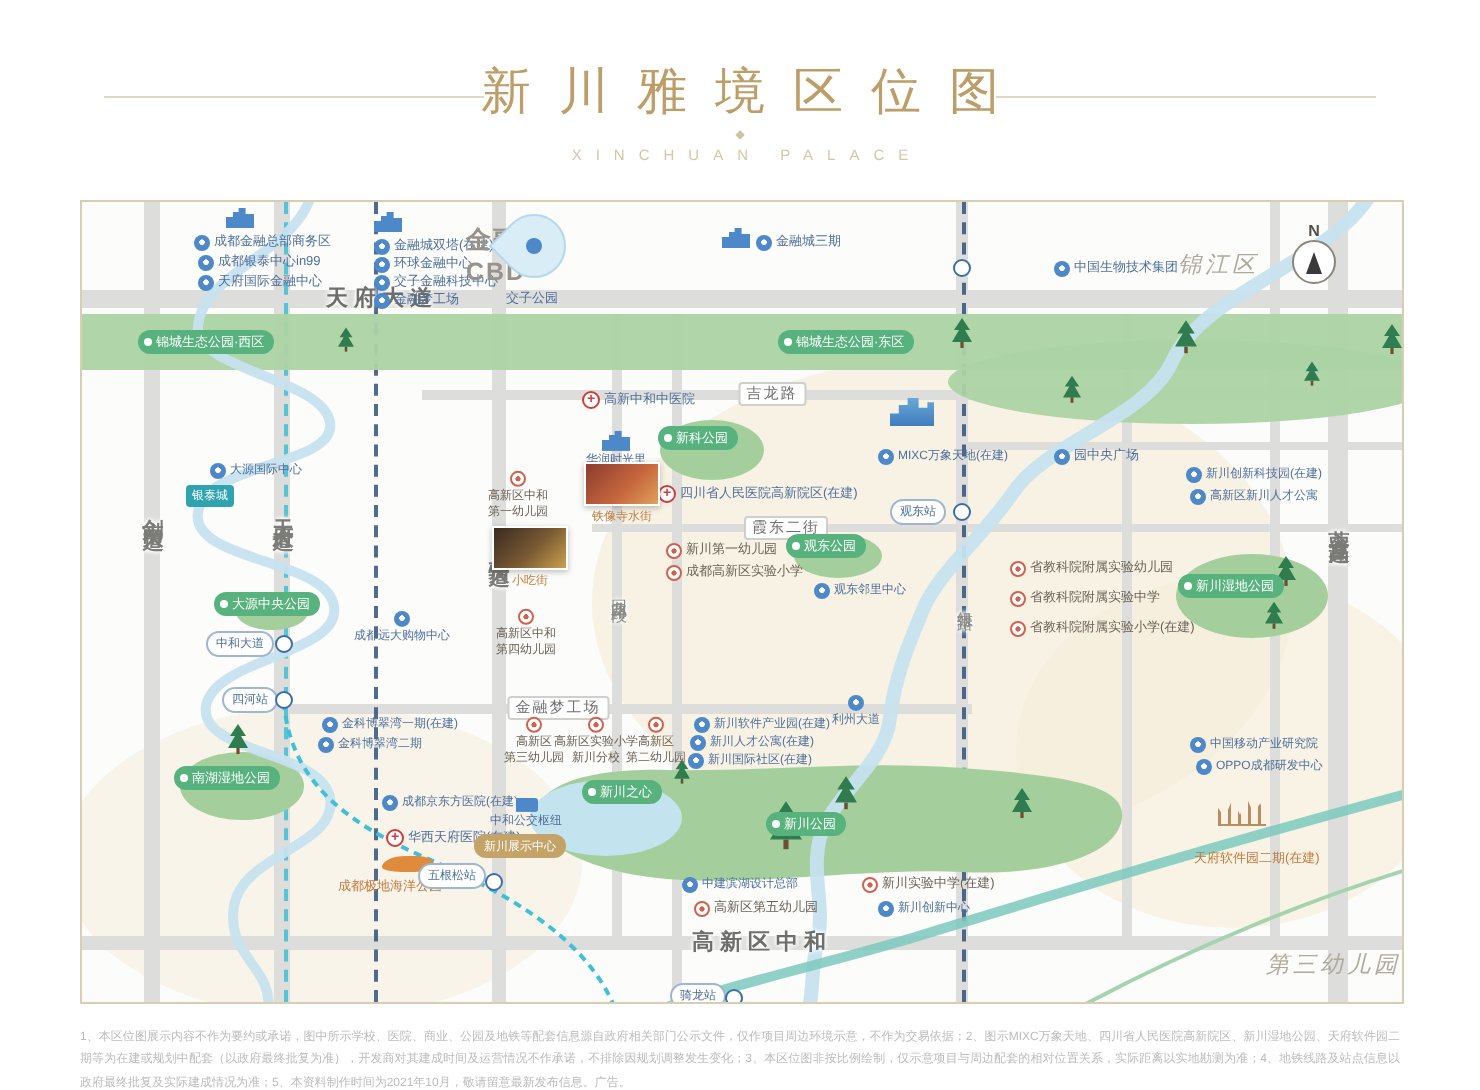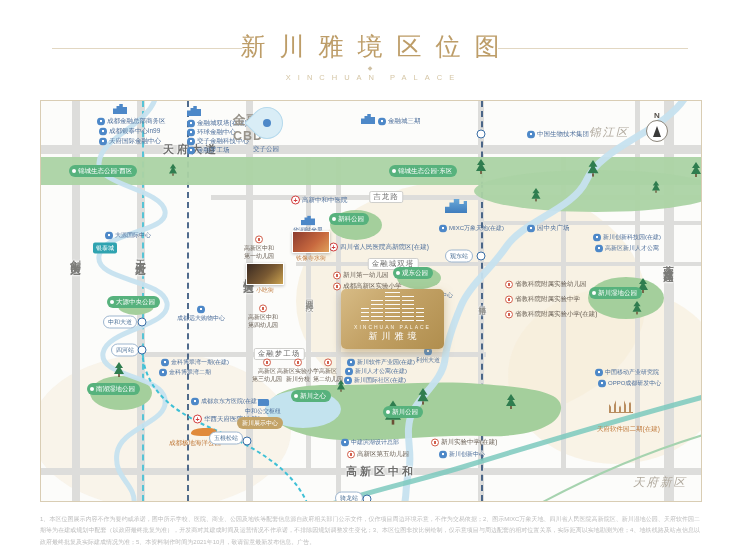--- a/index.html
+++ b/index.html
@@ -177,21 +177,21 @@
   </svg>
   <div id="items">
         <div class="vlab" style="left: 35px; top: 150px; position: absolute;">剑南大道</div>
         <div class="vlab" style="left: 100px; top: 150px; position: absolute;">天府大道</div>
         <div class="vlab" style="left: 208px; top: 168px; position: absolute;">梓州大道</div>
         <div class="vlab sm" style="left: 267px; top: 192px; position: absolute;">回龙路二段</div>
         <div class="vlab sm" style="left: 440px; top: 198px; position: absolute;">纽带路</div>
         <div class="vlab" style="left: 628px; top: 156px; position: absolute;">蓉遵高速</div>
         <div class="hlab big" style="left: 150px; top: 48px; position: absolute;">天府大道</div>
         <div class="hlab" style="left: 345px; top: 96px; position: absolute;">吉龙路</div>
-        <div class="hlab" style="left: 352px; top: 163px; position: absolute;">金融城双塔</div>
+        <div class="hlab" style="left: 352px; top: 163px; position: absolute;">霞东二街</div>
         <div class="hlab" style="left: 238px; top: 253px; position: absolute;">金融梦工场</div>
         <div class="hlab big" style="left: 340px; top: 370px; position: absolute;">高新区中和</div>
         <div class="itm" style="left: 72px; top: 8px; position: absolute;">
           <span class="ic-bldg"></span>
         </div>
         <div class="itm " style="left: 56px; top: 20px; position: absolute;">
           <span class="ic-dot"></span>
           <span class="dot-t">成都金融总部商务区</span>
         </div>
         <div class="itm " style="left: 58px; top: 30px; position: absolute;">
@@ -357,21 +357,21 @@
           <span class="dot-t">中国移动产业研究院</span>
         </div>
         <div class="itm sm" style="left: 557px; top: 282px; position: absolute;">
           <span class="ic-dot"></span>
           <span class="dot-t">OPPO成都研发中心</span>
         </div>
         <div class="itm" style="left: 568px; top: 305px; position: absolute;">
           <span class="ic-w"></span>
         </div>
         <div class="txt ro" style="left: 556px; top: 324px; position: absolute;">天府软件园二期(在建)</div>
-        <div class="txt rg2" style="left: 592px; top: 374px; position: absolute;">天府新区</div>
+        <div class="txt rg2" style="left: 592px; top: 374px; position: absolute;">第三幼儿园</div>
         <div class="itm sm" style="left: 120px; top: 261px; position: absolute;">
           <span class="ic-dot"></span>
           <span class="dot-t">金科博翠湾一期(在建)</span>
         </div>
         <div class="itm sm" style="left: 118px; top: 271px; position: absolute;">
           <span class="ic-dot"></span>
           <span class="dot-t">金科博翠湾二期</span>
         </div>
         <div class="itm sm" style="left: 150px; top: 300px; position: absolute;">
           <span class="ic-dot"></span>
@@ -421,31 +421,20 @@
         <div class="ring" style="left: 101px; top: 249px; position: absolute;"></div>
         <div class="station" style="left: 404px; top: 155px; position: absolute;">观东站</div>
         <div class="ring" style="left: 440px; top: 155px; position: absolute;"></div>
         <div class="station" style="left: 168px; top: 337px; position: absolute;">五根松站</div>
         <div class="ring" style="left: 206px; top: 340px; position: absolute;"></div>
         <div class="station" style="left: 294px; top: 397px; position: absolute;">骑龙站</div>
         <div class="ring" style="left: 326px; top: 398px; position: absolute;"></div>
         <div class="ring" style="left: 440px; top: 33px; position: absolute;"></div>
       </div>
 
-  <div id="card">
-    <div id="twrs">
-      <div class="twr" style="width:8px;height:16px"></div>
-      <div class="twr" style="width:12px;height:22px"></div>
-      <div class="twr" style="width:15px;height:30px"></div>
-      <div class="twr" style="width:12px;height:25px"></div>
-      <div class="twr" style="width:8px;height:14px"></div>
-    </div>
-    <div class="en">XINCHUAN PALACE</div>
-    <div class="cn">新川雅境</div>
-  </div>
 
   <div id="compass">
     <div class="n">N</div>
     <div class="cc">
           <div class="tri"></div>
         </div>
   </div>
 
   <div id="drop">
         <i></i>

